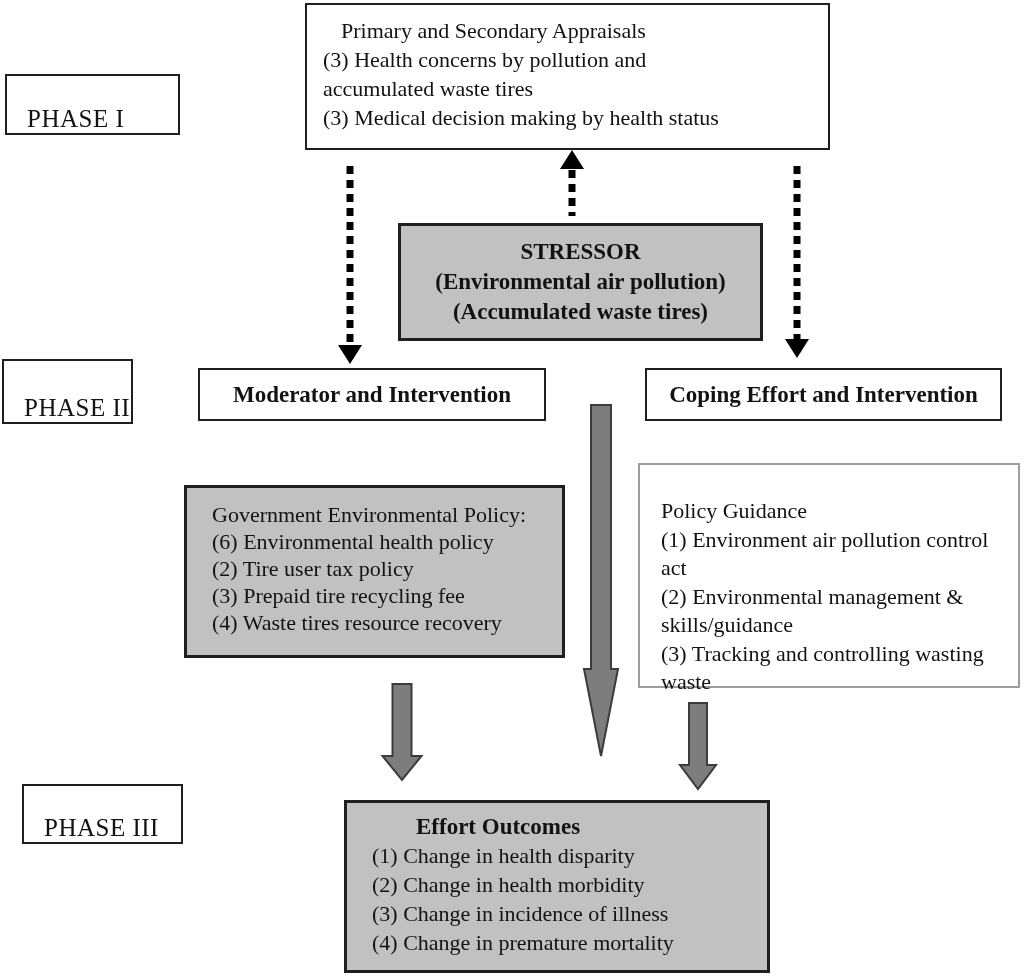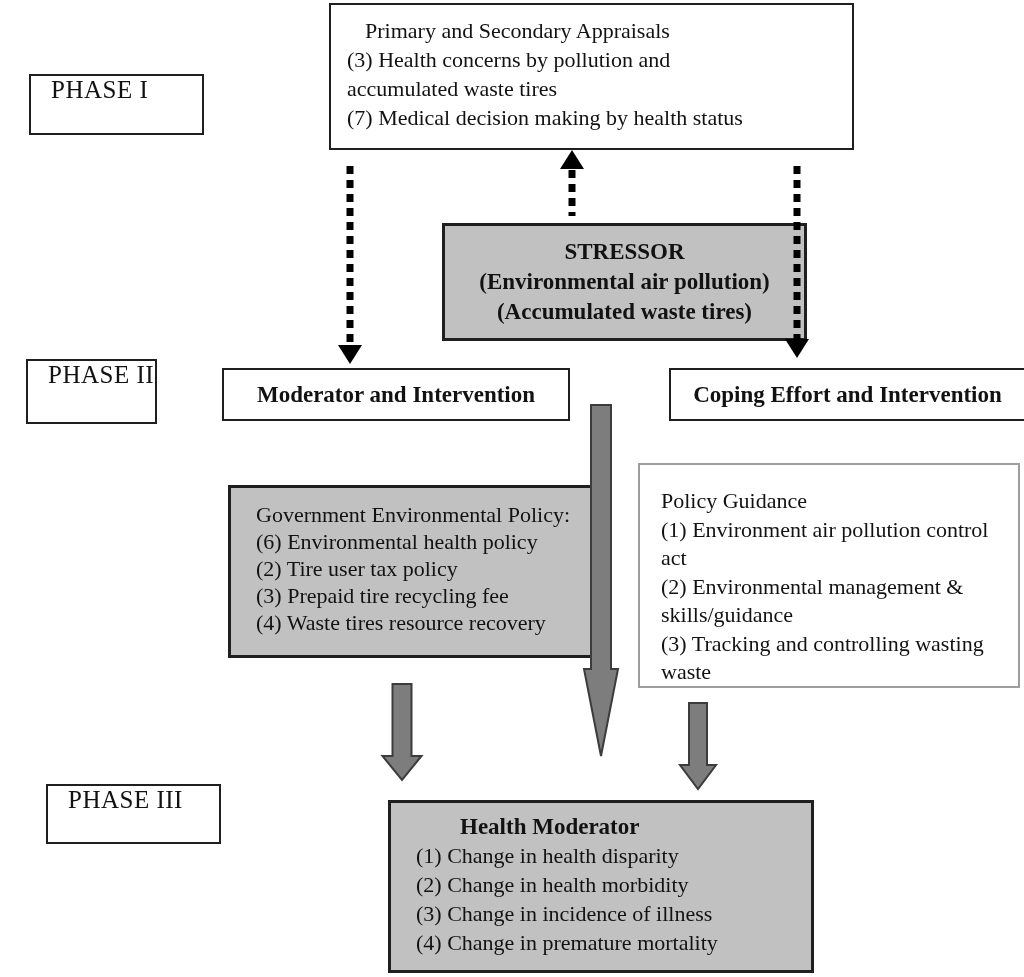--- a/index.html
+++ b/index.html
@@ -14,28 +14,28 @@
     background: #ffffff;
     font-family: "Liberation Serif", "DejaVu Serif", serif;
     color: #121212;
     overflow: hidden;
   }
   .box {
     position: absolute;
     box-sizing: border-box;
     background: #ffffff;
   }
-  .b-dark { border: 2px solid var(--border-dark, #1f1f1f); margin-left: 24px; }
-  .b-thick { border: 3px solid var(--border-dark, #1f1f1f); margin-left: 44px; }
+  .b-dark { border: 2px solid var(--border-dark, #1f1f1f); }
+  .b-thick { border: 3px solid var(--border-dark, #1f1f1f); }
   .b-light { border: 2px solid var(--guidance-border, #9e9e9e); }
   .gray { background: var(--box-gray, #c1c1c1); }
 
   .phase-box {
     display: flex;
-    align-items: flex-start;
+    align-items: flex-end;
     padding-left: 20px;
     font-size: 25px;
     letter-spacing: 0.5px;
   }
 
   .txt { font-size: 22px; line-height: 29px; }
   .line { white-space: nowrap; }
 
   
   .appraisals { left: 305px; top: 3px; width: 525px; height: 147px; padding: 11px 16px 0 16px; }
@@ -53,30 +53,30 @@
     display: flex; align-items: center; justify-content: center;
     font-weight: bold; font-size: 23px; white-space: nowrap;
   }
   .moderator { left: 198px; top: 368px; width: 348px; height: 53px; }
   .coping   { left: 645px; top: 368px; width: 357px; height: 53px; }
 
   
   .gov { left: 184px; top: 485px; width: 381px; height: 173px; padding: 13px 0 0 25px; line-height: 27px; }
 
   
-  .guidance { left: 638px; top: 463px; width: 382px; height: 225px; padding: 22px 0 0 21px; line-height: 28.5px; }
+  .guidance { left: 638px; top: 463px; width: 382px; height: 225px; padding: 32px 0 0 21px; line-height: 28.5px; }
 
   
   .health { left: 344px; top: 800px; width: 426px; height: 173px; padding: 9px 0 0 25px; }
   .health .h-title { font-weight: bold; font-size: 23px; line-height: 30px; padding-left: 44px; }
   .health .line { line-height: 29px; }
 
   .phase1 { left: 5px;  top: 74px;  width: 175px; height: 61px; }
   .phase2 { left: 2px;  top: 359px; width: 131px; height: 65px; }
-  .phase3 { left: 22px; top: 784px; width: 175px; height: 60px; }
+  .phase3 { left: 22px; top: 784px; width: 161px; height: 60px; }
 
   .arrow { position: absolute; display: block; }
   .dotted-arrow line { stroke: var(--dotted-black, #000000); stroke-width: 7; }
   .dotted-arrow polygon { fill: var(--dotted-black, #000000); }
   .solid-arrow polygon {
     fill: var(--arrow-gray, #7d7d7d);
     stroke: var(--arrow-outline, #3c3c3c);
     stroke-width: 2;
     stroke-linejoin: miter;
   }
@@ -93,21 +93,21 @@
     <span>PHASE II</span>
   </div>
   <div class="box b-dark phase-box phase3">
     <span>PHASE III</span>
   </div>
 
   <div class="box b-dark txt appraisals">
     <div class="line">Primary and Secondary Appraisals</div>
     <div class="line">(3) Health concerns by pollution and</div>
     <div class="line">accumulated waste tires</div>
-    <div class="line">(7) Medical decision making by health status</div>
+    <div class="line">(3) Medical decision making by health status</div>
   </div>
 
   <div class="box b-thick gray stressor">
     <div class="line">STRESSOR</div>
     <div class="line">(Environmental air pollution)</div>
     <div class="line">(Accumulated waste tires)</div>
   </div>
 
   <div class="box b-dark moderator">
     <span>Moderator and Intervention</span>
@@ -128,21 +128,21 @@
     <div class="line">Policy Guidance</div>
     <div class="line">(1) Environment air pollution control</div>
     <div class="line">act</div>
     <div class="line">(2) Environmental management &amp;</div>
     <div class="line">skills/guidance</div>
     <div class="line">(3) Tracking and controlling wasting</div>
     <div class="line">waste</div>
   </div>
 
   <div class="box b-thick gray txt health">
-    <div class="h-title line">Health Moderator</div>
+    <div class="h-title line">Effort Outcomes</div>
     <div class="line">(1) Change in health disparity</div>
     <div class="line">(2) Change in health morbidity</div>
     <div class="line">(3) Change in incidence of illness</div>
     <div class="line">(4) Change in premature mortality</div>
   </div>
 
   <svg class="arrow dotted-arrow" style="left:558px; top:148px;" width="28" height="70">
     <polygon points="14,2 26,21 2,21"></polygon>
     <line x1="14" y1="22" x2="14" y2="68" stroke-dasharray="8 6"></line>
   </svg>

